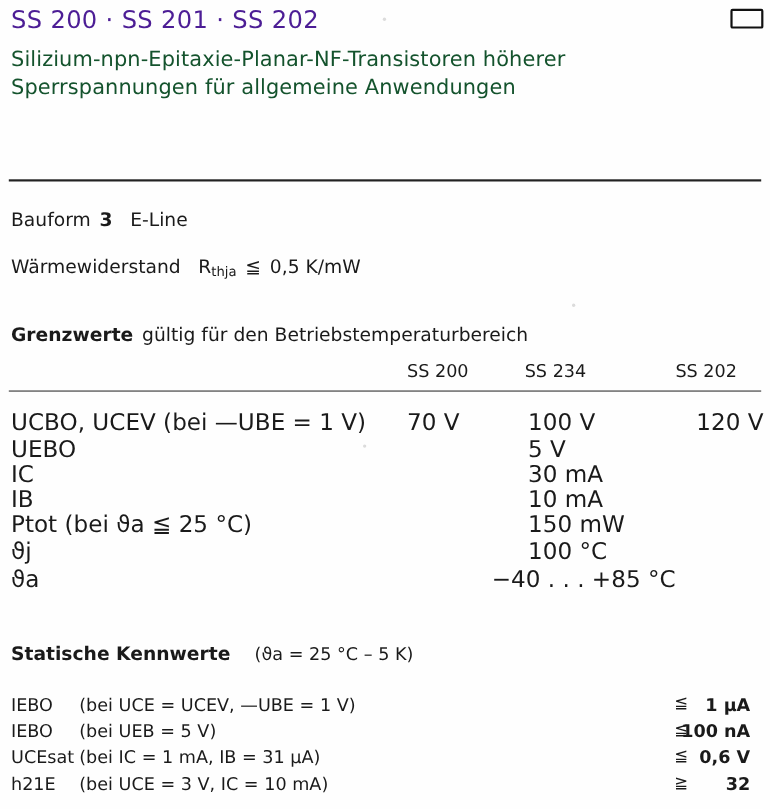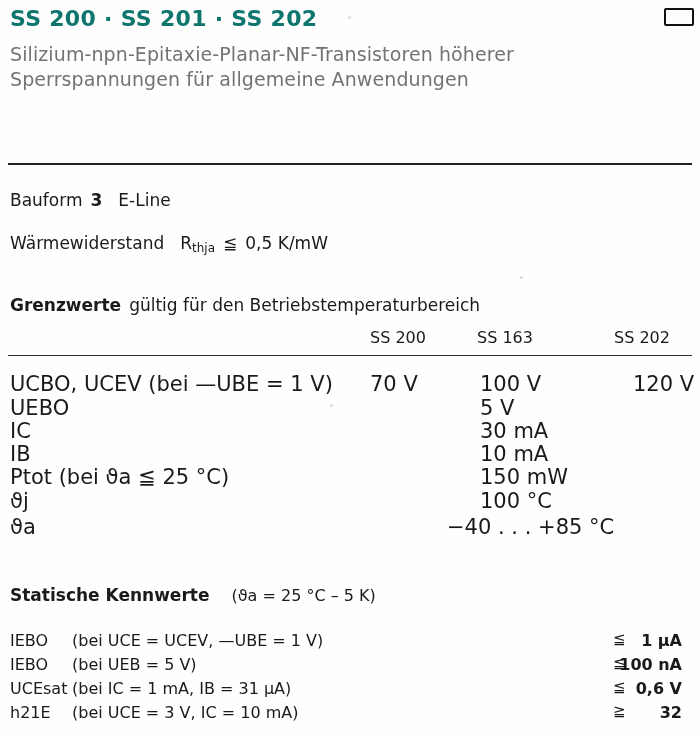--- a/index.html
+++ b/index.html
@@ -26,42 +26,42 @@
 
   
   .title-row {
     position: absolute;
     left: 10px;
     top: 6px;
     width: 680px;
   }
   .doc-title {
     font-size: 22px;
-    font-weight: bold;
+    font-weight: normal;
     letter-spacing: 0.3px;
-    color: #0f766e;
+    color: #4c1d95;
     white-space: nowrap;
   }
   .case-mark {
     position: absolute;
     right: 6px;
     top: 8px;
     width: 26px;
     height: 14px;
     border: 2px solid #111;
     border-radius: 2px;
   }
   .subtitle {
     position: absolute;
     left: 10px;
     top: 42px;
     width: 640px;
     font-size: 19px;
     line-height: 1.32;
-    color: #737373;
+    color: #14532d;
     letter-spacing: 0.1px;
   }
 
   .rule {
     position: absolute;
     left: 8px;
     width: 684px;
     border-top: 2px solid #222;
   }
   .rule.thin {
@@ -202,21 +202,21 @@
 
   <div class="info-line" id="waerme">
     <span>Wärmewiderstand</span><span class="spacer-sm"></span><span>R</span><span class="sub">thja</span><span class="spacer-xs"></span><span>≦</span><span class="spacer-xs"></span><span>0,5 K/mW</span>
   </div>
 
   <div id="grenzwerte-head">
     <span class="bold">Grenzwerte</span><span class="spacer-xs"></span><span>gültig für den Betriebstemperaturbereich</span>
   </div>
 
   <div class="col-head" id="col-ss200">SS 200</div>
-  <div class="col-head" id="col-ss201">SS 163</div>
+  <div class="col-head" id="col-ss201">SS 234</div>
   <div class="col-head" id="col-ss202">SS 202</div>
 
   <div class="rule thin" id="rule-table-head"></div>
 
   <div class="limit-row" id="lim0">
     <span class="limit-param">UCBO, UCEV (bei —UBE = 1 V)</span>
     <span class="val-a">70 V</span>
     <span class="val-b">100 V</span>
     <span class="val-c">120 V</span>
   </div>

